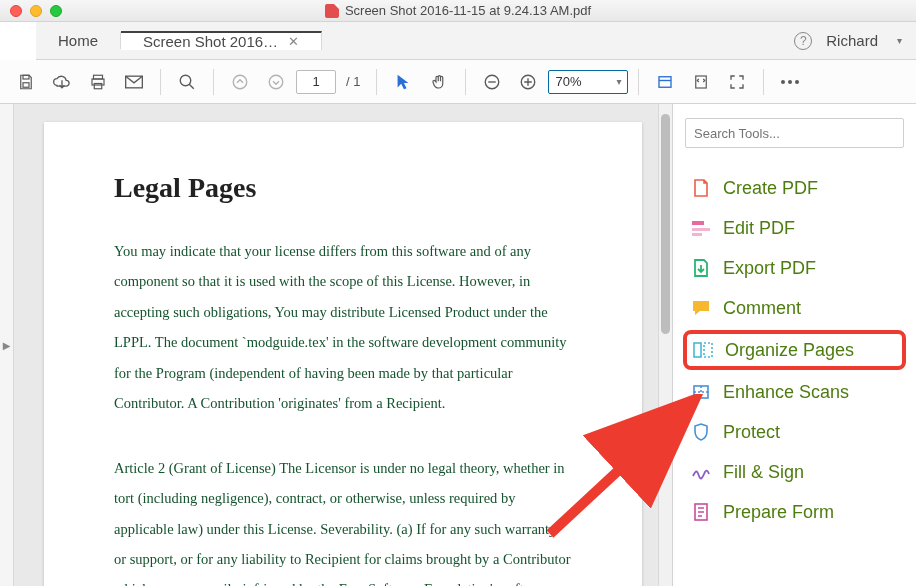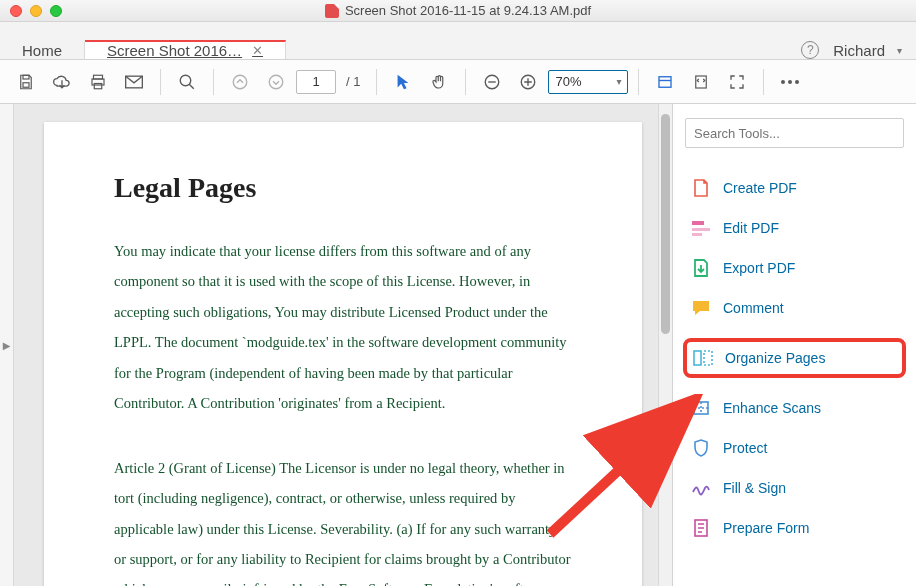--- a/index.html
+++ b/index.html
@@ -32,39 +32,39 @@
     display:flex; justify-content:center; align-items:center; gap:6px;
     pointer-events:none;
   }
   .pdf-icon { width:14px; height:14px; background:#e44d4d; border-radius:2px; display:inline-block; position:relative;}
   .pdf-icon::after{content:"";position:absolute;top:0;right:0;border-top:5px solid #fff;border-left:5px solid transparent;}
   .maintabs {
     height: 38px;
     background:#f3f3f3;
     border-bottom:1px solid #d3d3d3;
     display:flex;
-    align-items:flex-end;
+    align-items:center;
+    margin-left:36px;
   }
   .maintab {
     padding:0 22px;
     display:flex; align-items:center;
     color:#4a4a4a;
     font-size:15px;
     border-right:1px solid #d9d9d9;
   }
   .maintab.active {
     background:#fff;
-    border-top:2px solid #ef4444;
-    text-decoration:underline;
+    border-top:2px solid #404040;
   }
   .tab-close { margin-left:10px; color:#888; font-size:13px;}
   .maintabs-spacer{flex:1;}
   .maintabs-right{display:flex;align-items:center;padding:0 14px;gap:14px;color:#4a4a4a;font-size:15px;}
   .help-circle{width:18px;height:18px;border:1.5px solid #888;border-radius:50%;display:flex;align-items:center;justify-content:center;font-size:12px;color:#888;}
-  .user-drop{display:flex;align-items:center;gap:12px;}
+  .user-drop{display:flex;align-items:center;gap:19px;}
   .chev{font-size:10px;color:#777;}
   .toolbar {
     height:44px;
     background:#fcfcfc;
     border-bottom:1px solid #d3d3d3;
     display:flex;
     align-items:center;
     padding:0 10px;
     gap:4px;
   }
@@ -100,24 +100,24 @@
   }
   .page h1{font-family: Georgia, serif;font-weight:bold;font-size:28px;margin-bottom:32px;}
   .page p{font-size:14.5px;line-height:2.1;color:#14532d;margin-bottom:34px;}
   .right-panel{
     width:244px;background:#fff;border-left:1px solid #d3d3d3;padding:14px 12px 10px 12px;display:flex;flex-direction:column;
   }
   .search-tools{
     height:30px;border:1px solid #cfcfcf;border-radius:2px;padding:0 8px;font-size:13px;color:#999;background:#fff;margin-bottom:20px;
   }
   .tool-item{
-    display:flex;align-items:center;gap:12px;height:40px;padding:0 6px;font-size:14px;color:#0369a1;border-radius:3px;
+    display:flex;align-items:center;gap:12px;height:40px;padding:0 6px;font-size:18px;color:#4d7c0f;border-radius:3px;
   }
   .tool-item.highlight{
-    border:4px solid #ee3b2f;border-radius:8px;margin:10px -2px;
+    border:4px solid #ee3b2f;border-radius:8px;margin:2px -2px;
   }
   .tool-icon{width:20px;height:20px;display:flex;align-items:center;justify-content:center;}
   svg{display:block;}
   .arrow-annot{
     position:absolute;
     left:540px; top:290px;
     width:260px;height:150px;
     pointer-events:none;
     z-index:50;
   }

